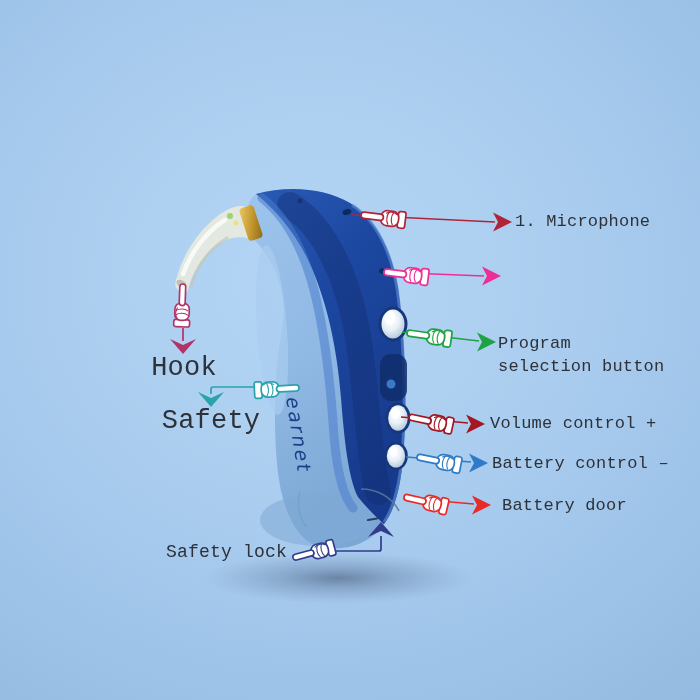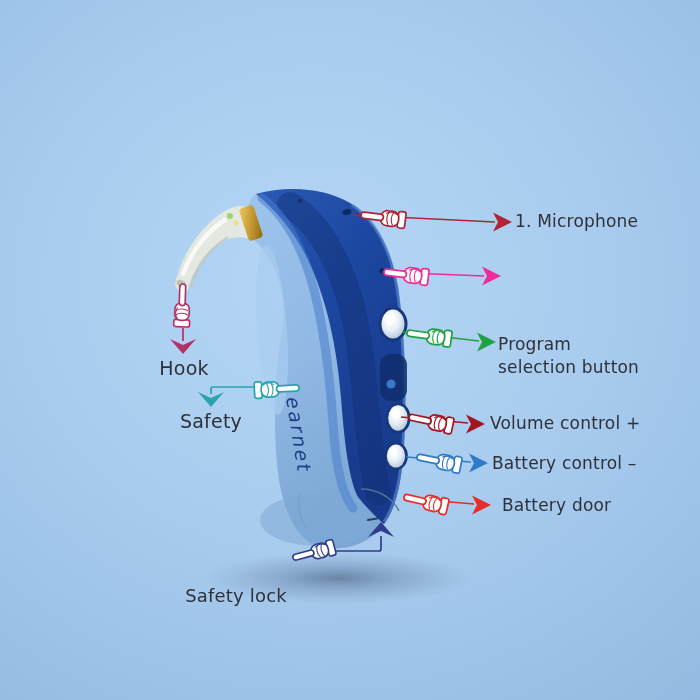--- a/index.html
+++ b/index.html
@@ -4,24 +4,24 @@
 <style>
   html,body{margin:0;padding:0;background:#8fb4da;}
   .stage{
     position:relative;width:700px;height:700px;overflow:hidden;
     font-family:"DejaVu Sans","Liberation Sans",sans-serif;
     background:radial-gradient(ellipse 640px 580px at 45% 40%,
       #b5d6f5 0%, #aacdef 40%, #a0c5ea 65%, #93b8df 100%);
   }
   .lbl{
     position:absolute;color:#2e3138;font-size:17px;line-height:1.25;
-    white-space:nowrap;transform:translateY(-50%);letter-spacing:.2px;
+    white-space:nowrap;transform:translateY(-50%);letter-spacing:.2px;font-family:Liberation Mono, monospace;
   }
-  .lbl.big{font-size:19px;transform:translate(-50%,-50%);}
-  .lbl.right-align{transform:translateY(-50%);text-align:center;margin-top:44px;}
+  .lbl.big{font-size:27px;transform:translate(-50%,-50%);}
+  .lbl.right-align{transform:translateY(-50%);text-align:center;}
   .lbl .ln{display:block;}
   svg{position:absolute;left:0;top:0;}
 </style>
 </head>
 <body>
 
 <div class="stage">
 
   <svg width="700" height="700" viewBox="0 0 700 700">
     <defs>

